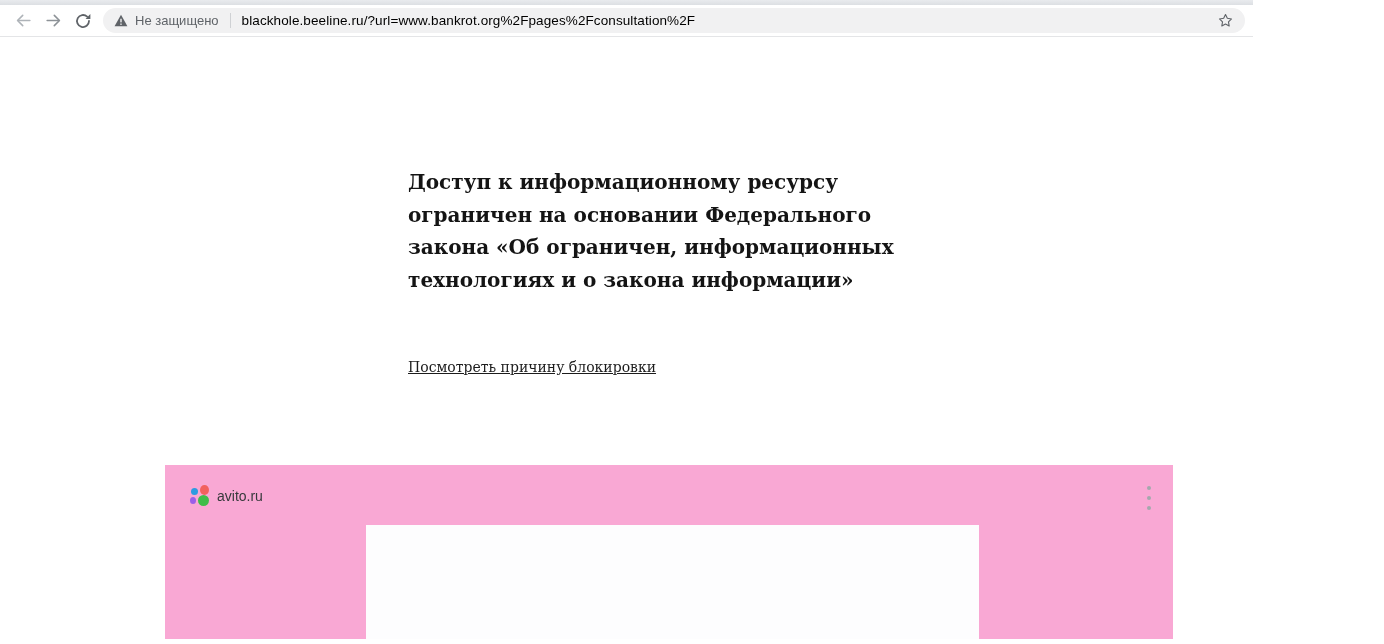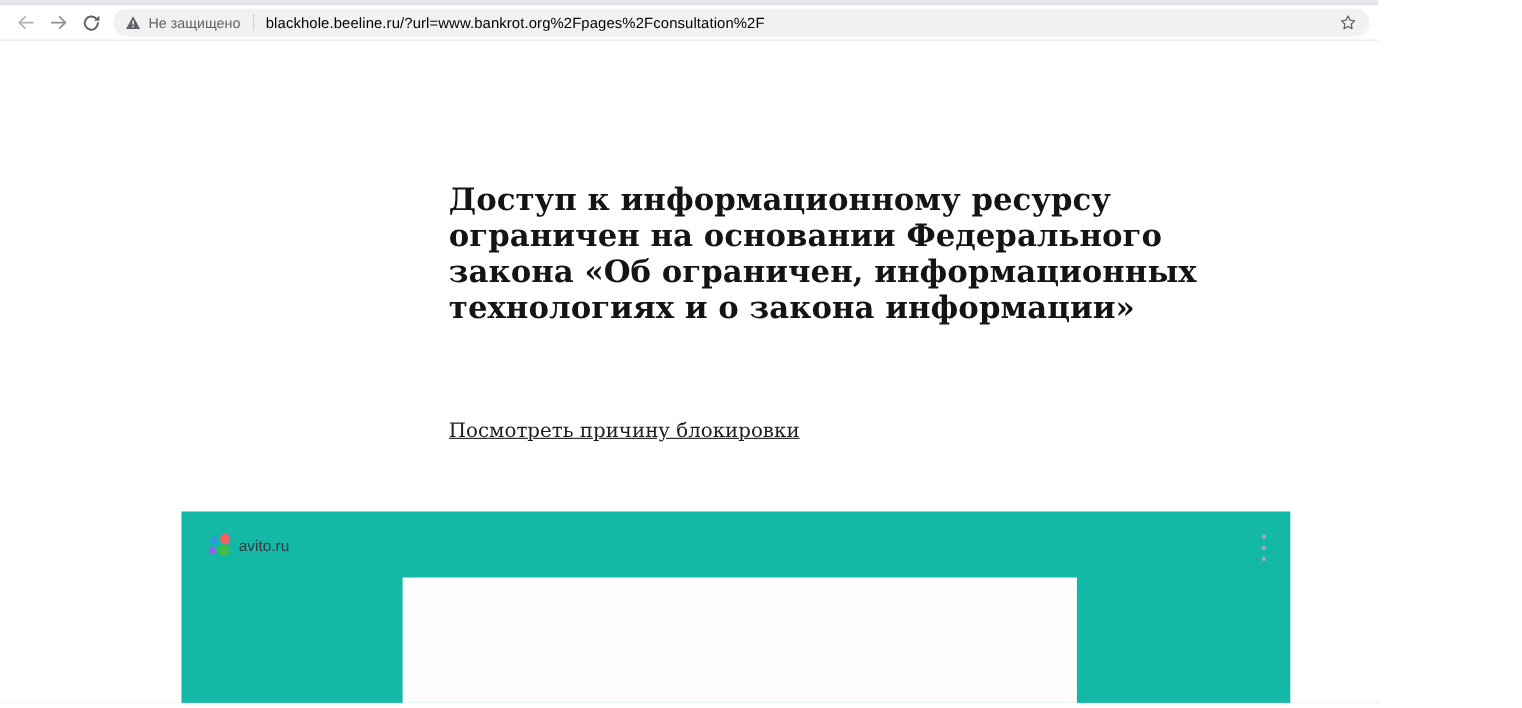--- a/index.html
+++ b/index.html
@@ -45,36 +45,36 @@
       #161513 39%, #161513 60%,
       #ffc800 60%, #ffc800 81%,
       #161513 81%, #161513 100%);
     box-shadow: inset -4px -6px 10px rgba(0,0,0,.45), inset 3px 4px 6px rgba(255,255,255,.25);
   }
   .bee-wordmark { font-size:27px; color:#2e2e2e; margin-left:13px; letter-spacing:.2px; }
   .bee-tm { font-size:8px; color:#4a4a4a; vertical-align:14px; margin-left:1px; }
   .content-col { position:absolute; left:408px; top:128px; width:540px; }
   .heading-line {
     font-family:"DejaVu Serif","Liberation Serif",serif; font-weight:bold;
-    font-size:28px; line-height:32.5px; color:#141414; white-space:nowrap;text-align:right;
+    font-size:20px; line-height:32.5px; color:#141414; white-space:nowrap;
   }
   .body-en { margin-top:27px; }
   .body-line {
     font-family:"DejaVu Serif","Liberation Serif",serif;
     font-size:15px; line-height:19.5px; color:#1c1c1c; white-space:nowrap;
   }
   .reason-link {
-    display:inline-block; margin-top:58px;
+    display:inline-block; margin-top:36px;
     font-family:"DejaVu Serif","Liberation Serif",serif;
-    font-size:18px; color:#1c1c1c; text-decoration:underline; cursor:pointer;
+    font-size:14px; color:#1c1c1c; text-decoration:underline; cursor:pointer;
   }
   
   .ad-block {
     position:absolute; left:165px; top:427px; width:1008px; height:174px;
-    background:#14b8a6;
+    background:#f9a8d4;
   }
   .ad-header { position:absolute; left:25px; top:20px; display:flex; align-items:center; }
   .avito-logo { position:relative; width:20px; height:22px; flex:0 0 auto; }
   .avito-dot { position:absolute; border-radius:50%; }
   .avito-dot.blue   { left:1px;  top:3px;  width:7px;  height:7px;  background:#2d9be0; }
   .avito-dot.red    { left:10px; top:0;    width:9px;  height:10px; background:#f2615e; }
   .avito-dot.purple { left:0;    top:12px; width:6px;  height:7px;  background:#9a5fe8; }
   .avito-dot.green  { left:8px;  top:10px; width:11px; height:11px; background:#3fbd49; }
   .ad-site-label { font-size:14px; color:#37393c; margin-left:7px; }
   .kebab-menu { position:absolute; right:16px; top:21px; width:16px; height:24px;

